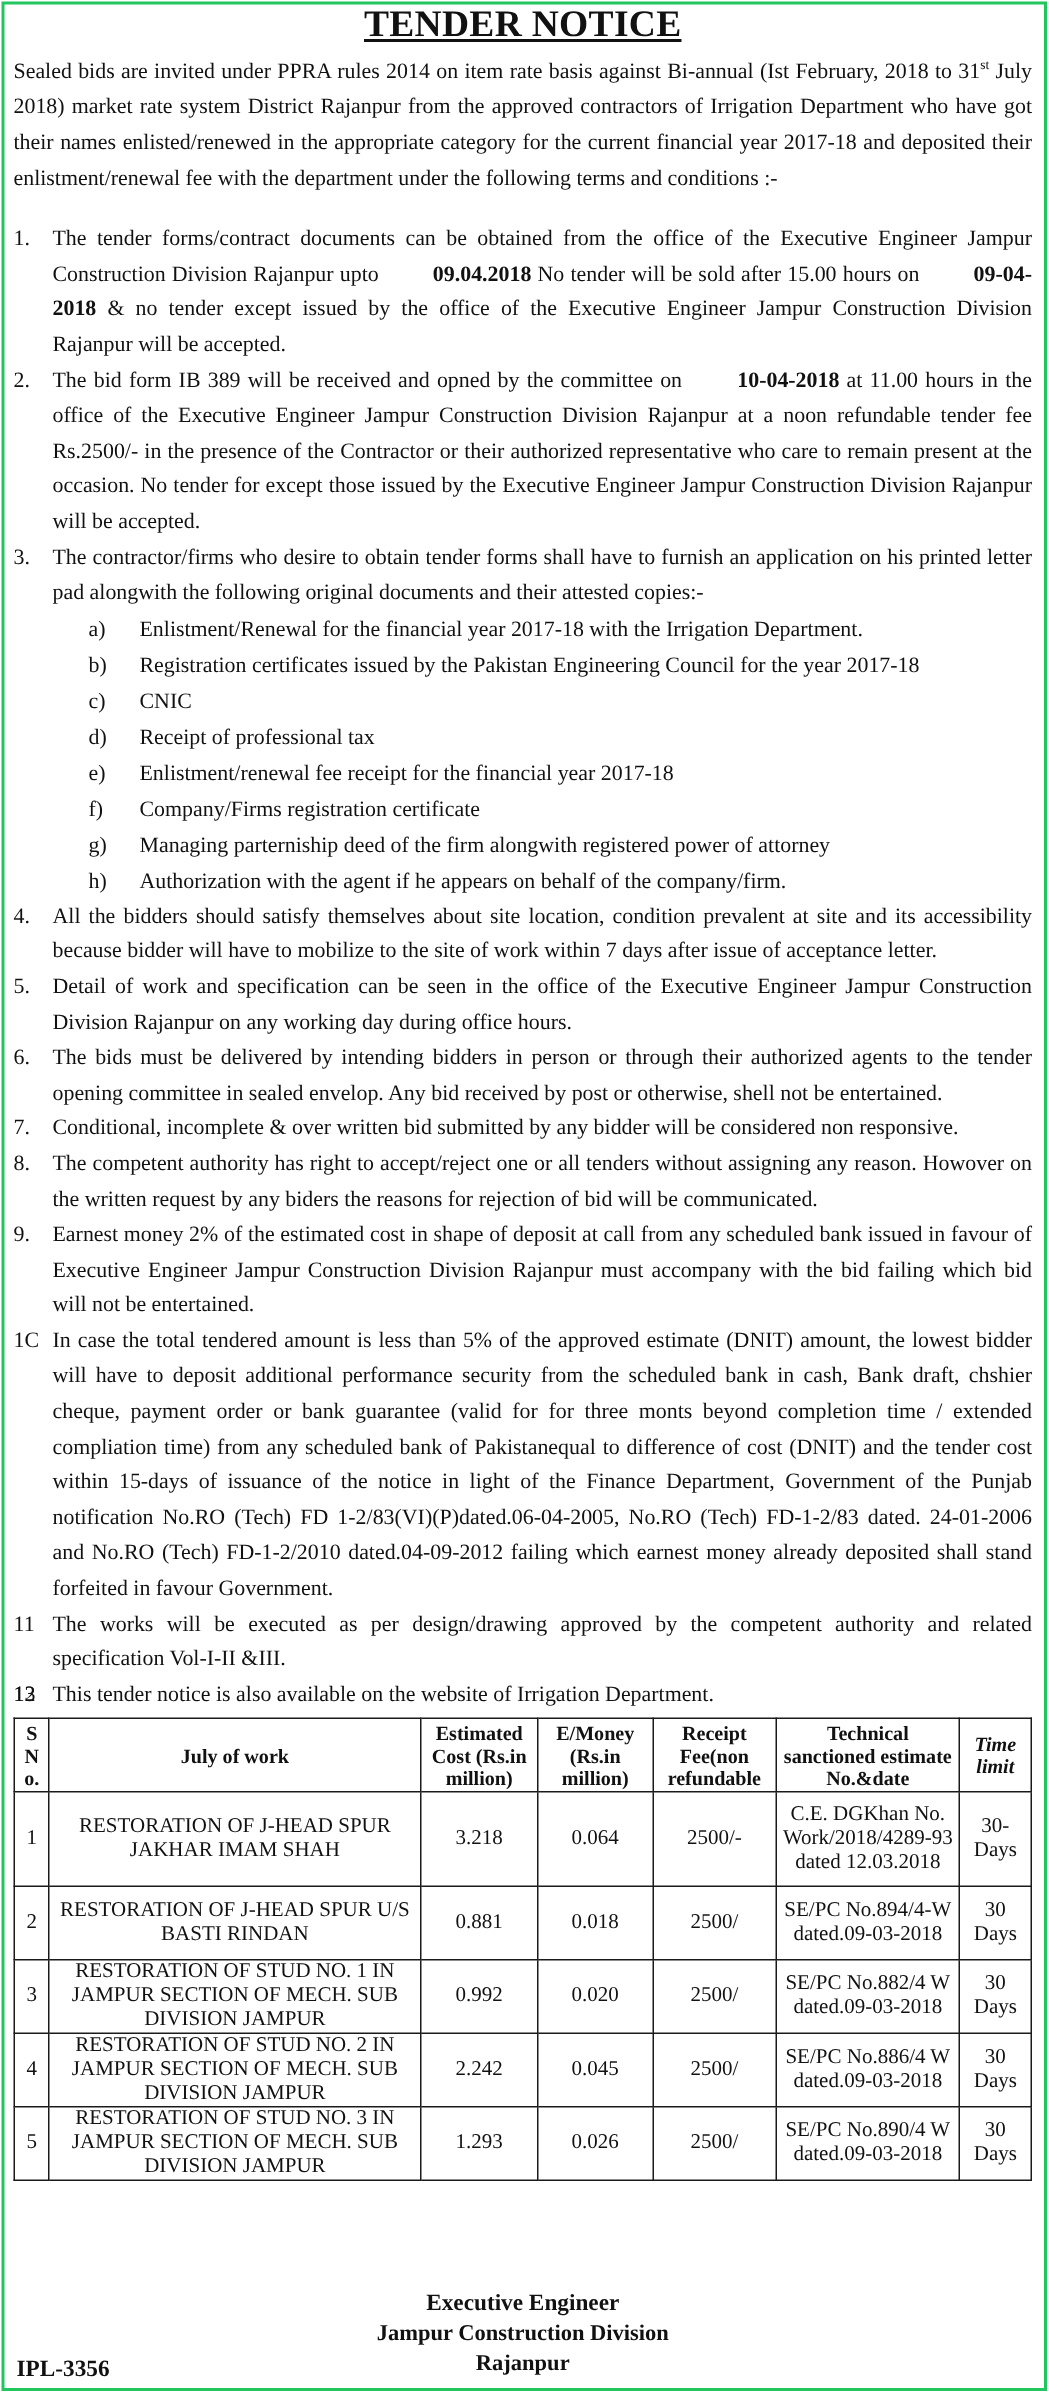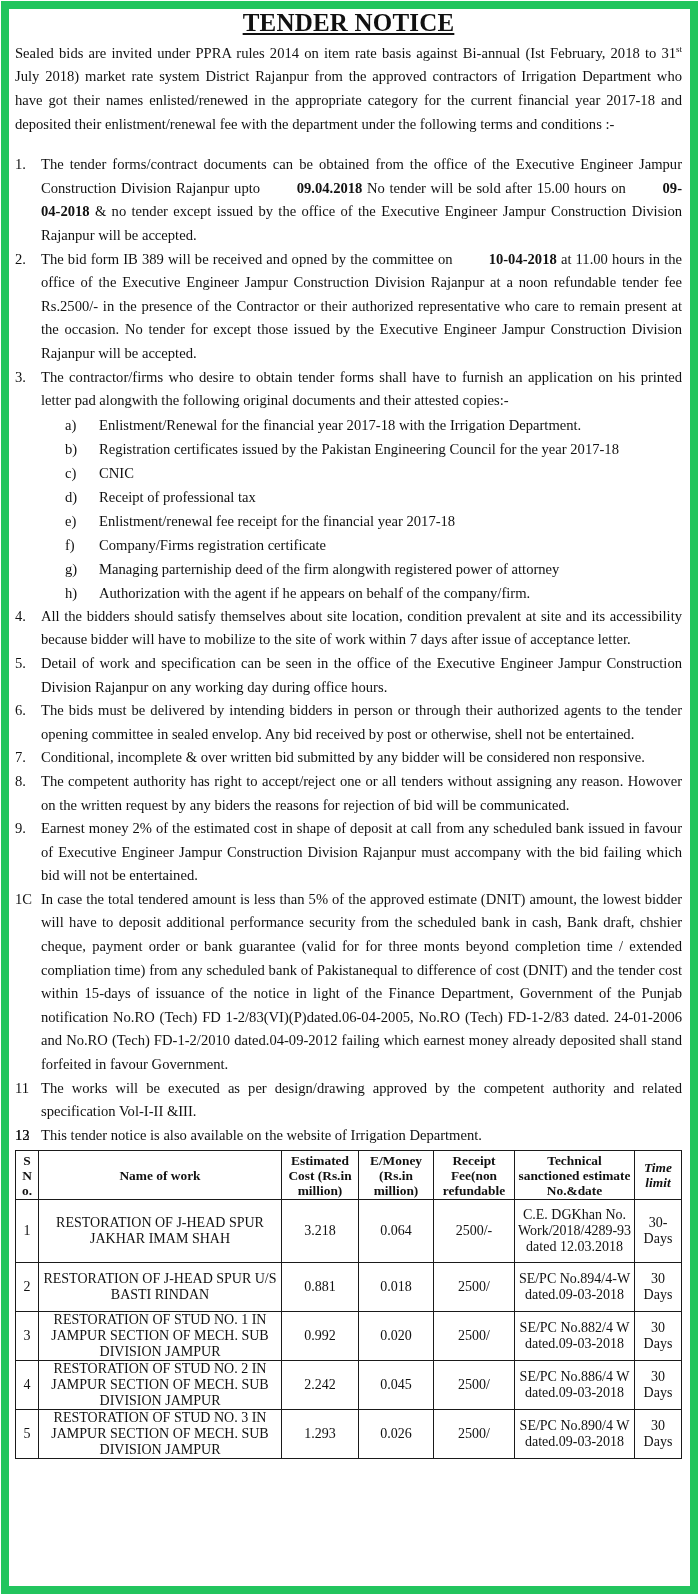--- a/index.html
+++ b/index.html
@@ -9,21 +9,21 @@
       overflow: hidden;
       font-family: "Liberation Serif", serif;
       color: #111111;
     }
     .page {
       position: relative;
       box-sizing: border-box;
       width: 697px;
       height: 1593px;
       margin: 1px;
-      border: 8px solid #22c55e;
+      border: 2px solid #22c55e;
       padding: 0 8px 0 6px;
     }
     .title {
       text-align: center;
       font-weight: bold;
       font-size: 25px;
       text-decoration: underline;
       text-underline-offset: 2px;
       margin: 0;
       padding-top: 1px;
@@ -144,21 +144,21 @@
       <li class="term"><span class="term-num">1C</span><span><span>In case the total tendered amount is less than 5% of the approved estimate (DNIT) amount, the lowest bidder will have to deposit additional performance security from the scheduled bank in cash, Bank draft, chshier cheque, payment order or bank guarantee (valid for for three monts beyond completion time / extended compliation time) from any scheduled bank of Pakistanequal to difference of cost (DNIT) and the tender cost within 15-days of issuance of the notice in light of the Finance Department, Government of the Punjab notification No.RO (Tech) FD 1-2/83(VI)(P)dated.06-04-2005, No.RO (Tech) FD-1-2/83 dated. 24-01-2006 and No.RO (Tech) FD-1-2/2010 dated.04-09-2012 failing which earnest money already deposited shall stand forfeited in favour Government.</span></span></li>
       <li class="term"><span class="term-num">11</span><span><span>The works will be executed as per design/drawing approved by the competent authority and related specification Vol-I-II &amp;III.</span></span></li>
       <li class="term"><span class="term-num">12</span></li>
       <li class="term"><span class="term-num">13</span><span><span>This tender notice is also available on the website of Irrigation Department.</span></span></li>
     </ol>
 
   <table class="works">
     <thead>
       <tr>
         <th class="col-sno"><span id="sno-header"><div>S</div><div>N</div><div>o.</div></span></th>
-        <th class="col-name">Name of work</th>
+        <th class="col-name">July of work</th>
         <th class="col-cost">Estimated Cost (Rs.in million)</th>
         <th class="col-emoney">E/Money (Rs.in million)</th>
         <th class="col-fee">Receipt Fee(non refundable</th>
         <th class="col-tech">Technical sanctioned estimate No.&amp;date</th>
         <th class="col-time">Time limit</th>
       </tr>
     </thead>
     <tbody id="works-body">
         <tr class="row1">
           <td>1</td>
@@ -201,13 +201,21 @@
           <td>RESTORATION OF STUD NO. 3 IN JAMPUR SECTION OF MECH. SUB DIVISION JAMPUR</td>
           <td>1.293</td>
           <td>0.026</td>
           <td>2500/</td>
           <td>SE/PC No.890/4 W dated.09-03-2018</td>
           <td>30 Days</td>
         </tr>
       </tbody>
   </table>
 
+  <div class="footer">
+    <div class="signature">
+      <div class="sig-title">Executive Engineer</div>
+      <div>Jampur Construction Division</div>
+      <div>Rajanpur</div>
+    </div>
+    <div class="ref">IPL-3356</div>
+  </div>
 </div>
 
 </body></html>

